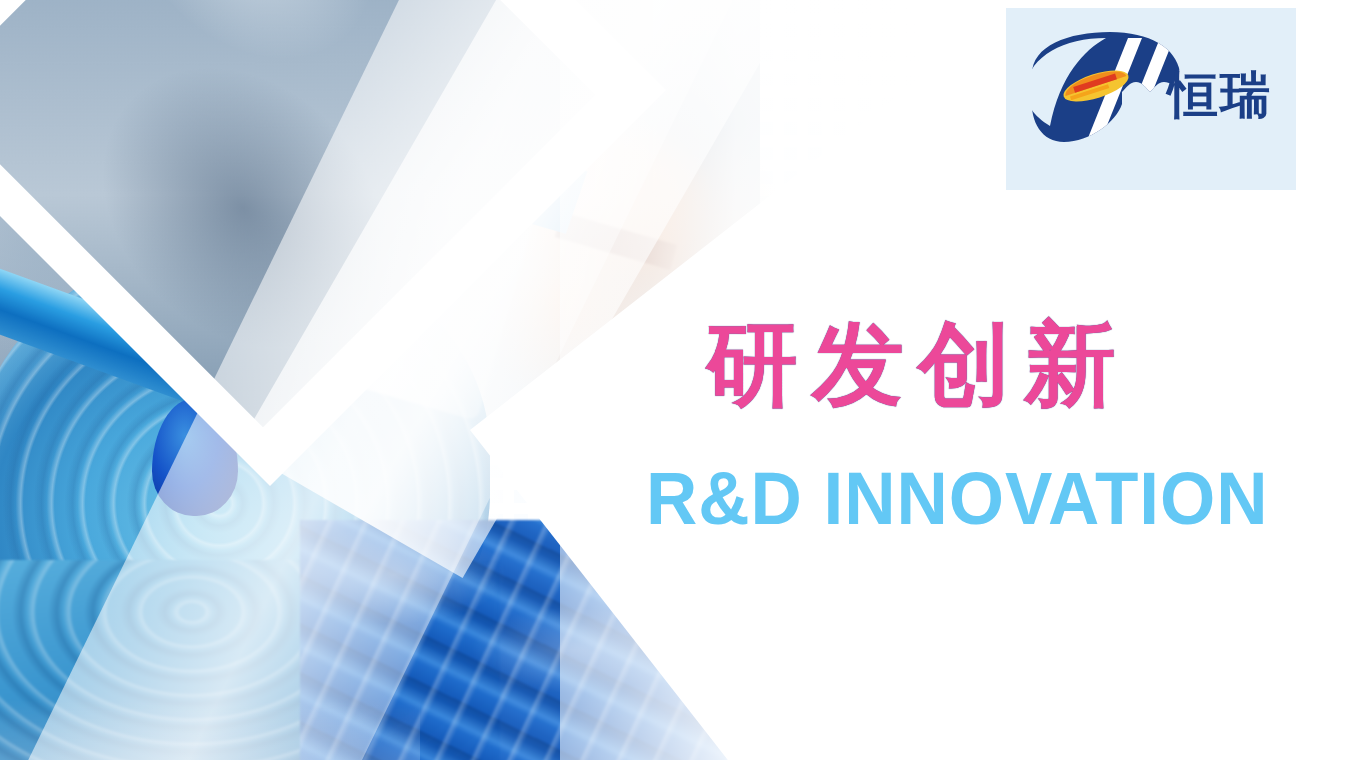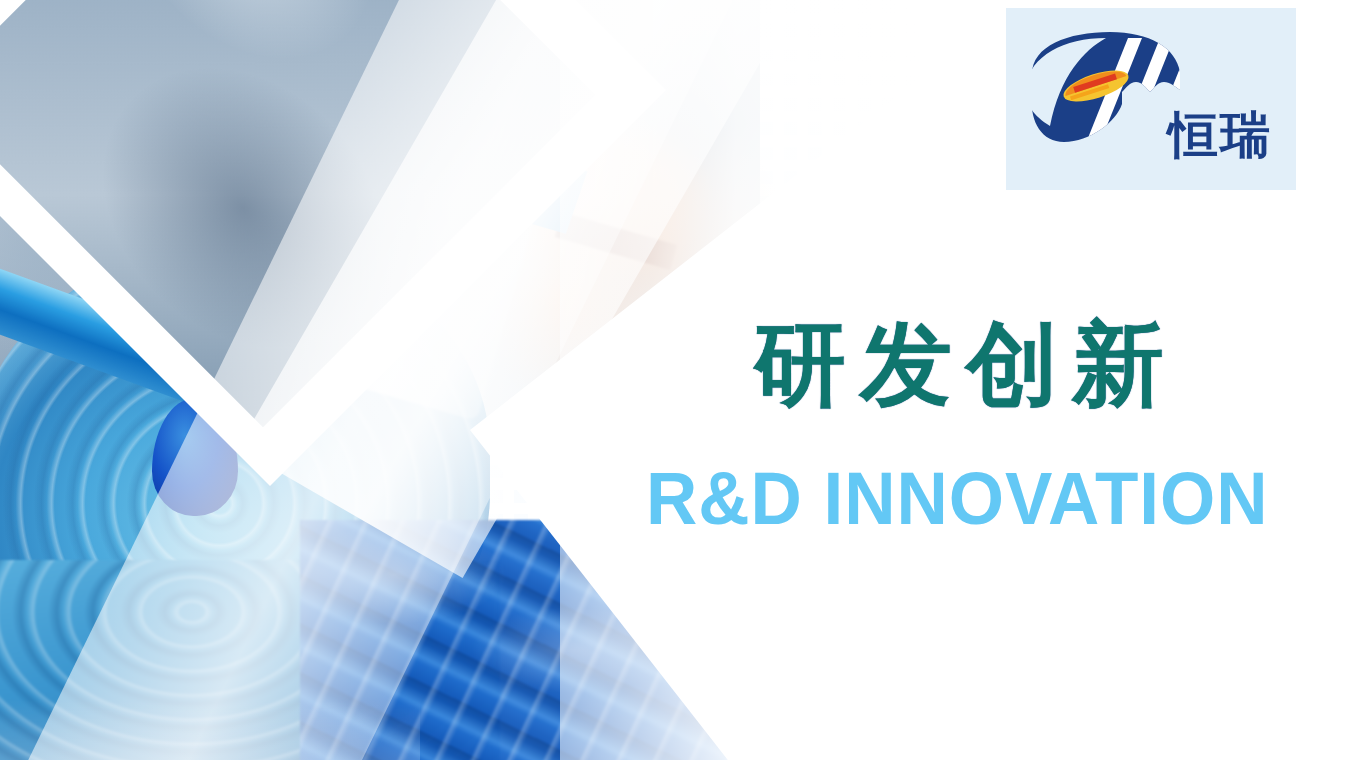--- a/index.html
+++ b/index.html
@@ -285,25 +285,24 @@
 
   
   .headline-zh {
     position: absolute;
     left: 706px;
     top: 318px;
     font-family: "Liberation Sans", "DejaVu Sans", sans-serif;
     font-size: 92px;
     font-weight: bold;
     line-height: 1;
-    color: #0f766e;
+    color: #ec4899;
     letter-spacing: 14px;
     white-space: nowrap;
     text-shadow: 0 0 1px #1d4689;
-    margin-left: 48px;
   }
   .headline-en {
     position: absolute;
     left: 646px;
     top: 462px;
     font-family: "Liberation Sans Narrow", "Liberation Sans", sans-serif;
     font-size: 74px;
     font-weight: bold;
     line-height: 1;
     color: #63c8f5;
@@ -333,21 +332,20 @@
     position: absolute;
     left: 162px;
     top: 62px;
     font-family: "Liberation Sans", "DejaVu Sans", sans-serif;
     font-size: 50px;
     font-weight: bold;
     line-height: 1;
     color: #1b3f87;
     letter-spacing: 2px;
     white-space: nowrap;
-    margin-top: 40px;
   }
 </style>
 </head>
 <body>
 
 <div id="banner">
 
   <div class="dot-grid-real"></div>
   <div class="dot-grid-fade"></div>
 

